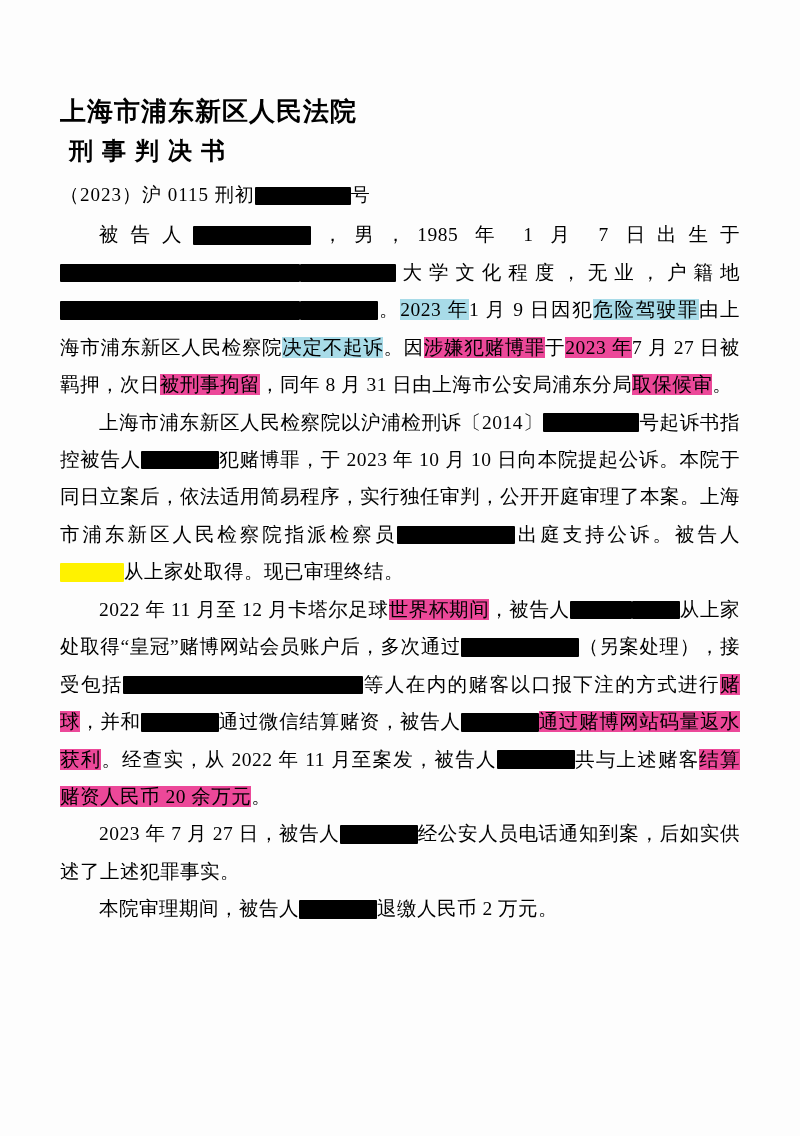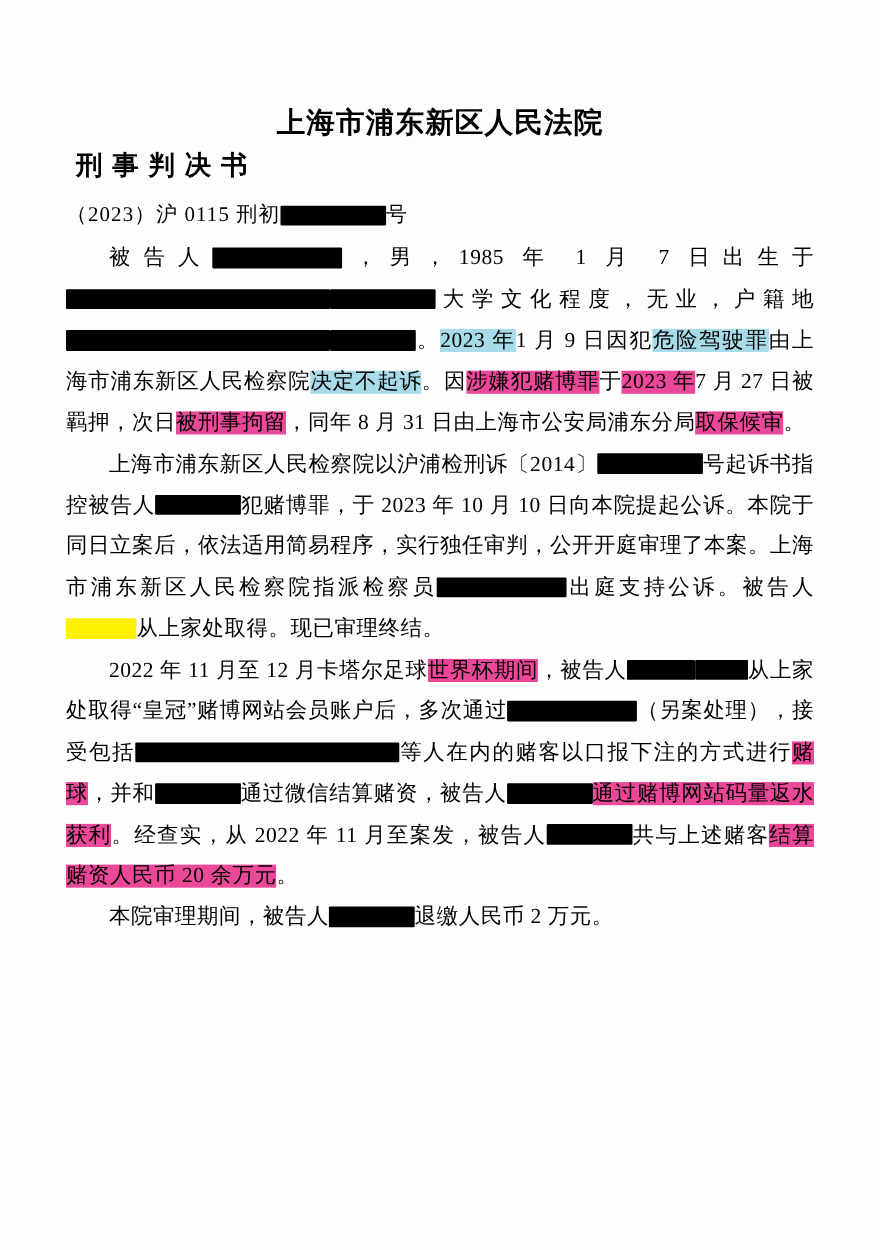--- a/index.html
+++ b/index.html
@@ -16,21 +16,20 @@
   }
   .page {
     position: relative;
     width: 800px;
     height: 1136px;
     background: #fdfdfd;
     box-sizing: border-box;
     padding: 95px 60px 40px 60px;
   }
   .doc-title {
-    text-align: center;
     font-size: 26px;
     font-weight: bold;
     letter-spacing: 1px;
     margin: 0 0 6px 0;
     line-height: 1.3;
   }
   .doc-subtitle {
     text-align: left;
     font-size: 24px;
     font-weight: bold;
@@ -104,18 +103,21 @@
 
   <p class="para indent">
     <span>上海市浦东新区人民检察院以沪浦检刑诉〔2014〕</span><span class="redact r4"></span><span>号起诉书指控被告人</span><span class="redact r3"></span><span>犯赌博罪，于 2023 年 10 月 10 日向本院提起公诉。本院于同日立案后，依法适用简易程序，实行独任审判，公开开庭审理了本案。上海市浦东新区人民检察院指派检察员</span><span class="redact r5"></span><span>出庭支持公诉。被告人</span><span class="redact r2 hl-y-blk"></span><span>从上家处取得。现已审理终结。</span>
   </p>
 
 
   <p class="para indent">
     <span>2022 年 11 月至 12 月卡塔尔足球</span><span class="hl-y">世界杯期间</span><span>，被告人</span><span class="redact r2"></span><span class="redact r1"></span><span>从上家处取得“皇冠”赌博网站会员账户后，多次通过</span><span class="redact r5"></span><span>（另案处理），接受包括</span><span class="redact r8"></span><span>等人在内的赌客以口报下注的方式进行</span><span class="hl-y">赌球</span><span>，并和</span><span class="redact r3"></span><span>通过微信结算赌资，被告人</span><span class="redact r3"></span><span class="hl-y">通过赌博网站码量返水获利</span><span>。经查实，从 2022 年 11 月至案发，被告人</span><span class="redact r3"></span><span>共与上述赌客</span><span class="hl-y">结算赌资人民币 20 余万元</span><span>。</span>
   </p>
 
+  <p class="para indent">
+    <span>2023 年 7 月 27 日，被告人</span><span class="redact r3"></span><span>经公安人员电话通知到案，后如实供述了上述犯罪事实。</span>
+  </p>
 
   <p class="para indent">
     <span>本院审理期间，被告人</span><span class="redact r3"></span><span>退缴人民币 2 万元。</span>
   </p>
 
 </div>
 
 </body></html>

